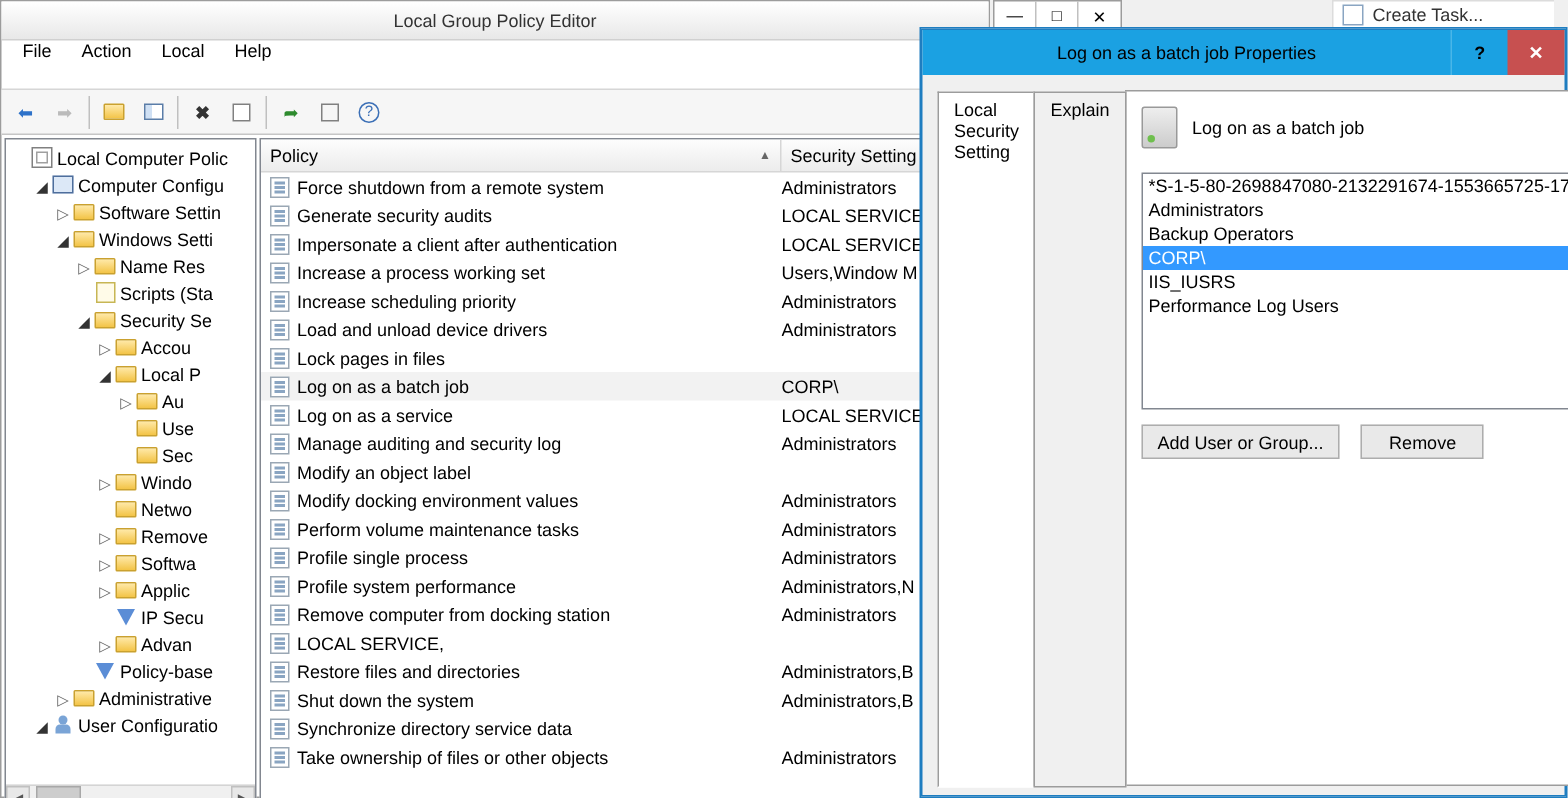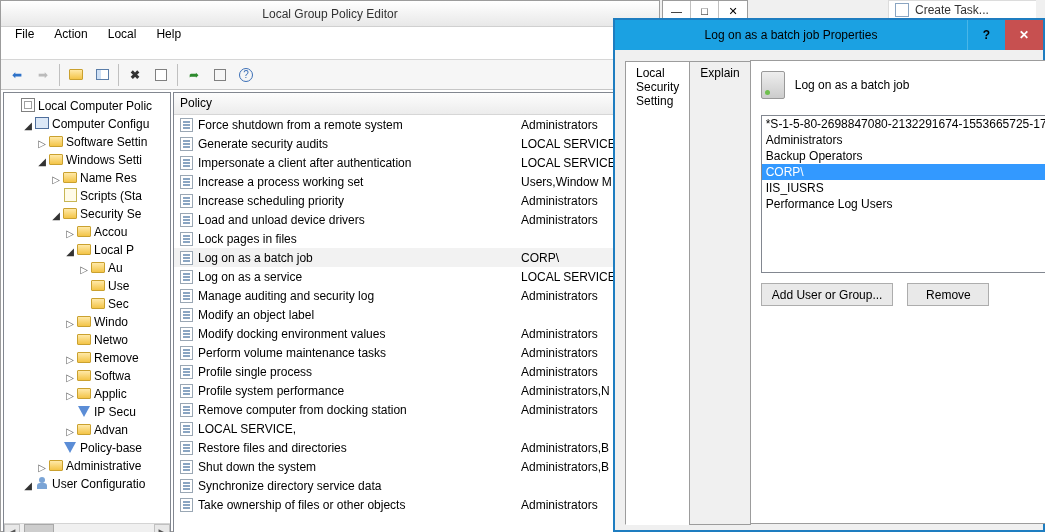--- a/index.html
+++ b/index.html
@@ -24,21 +24,21 @@
 .tree-toggle { width: 12px; text-align: center; color: #666; font-size: 10px; }
 .tree-icon { width: 16px; height: 16px; margin-right: 2px; display: flex; align-items: center; justify-content: center; }
 .tree-label { overflow: hidden; text-overflow: clip; }
 .tree-hscroll { position: absolute; bottom: 0; left: 0; right: 0; height: 16px; background: #f0f0f0; border-top: 1px solid #d4d4d4; display: flex; }
 .scroll-btn { width: 16px; background: #e8e8e8; border: 1px solid #c0c0c0; display:flex; align-items:center; justify-content:center; font-size:9px; color:#555;}
 .scroll-thumb { width: 30px; background: #cdcdcd; border: 1px solid #a8a8a8; margin-left: 4px;}
 
 
 .list-panel { flex: 1; border: 1px solid #828790; margin: 2px 2px 2px 0; background: #fff; overflow: hidden; position: relative; }
 .list-header { display: flex; height: 22px; background: linear-gradient(#fdfdfd,#ececec); border-bottom: 1px solid #d6d6d6; }
-.list-header-cell { padding: 3px 6px; border-right: 1px solid #d6d6d6; display:flex; align-items:flex-start; }
+.list-header-cell { padding: 3px 6px; border-right: 1px solid #d6d6d6; display:flex; align-items:center; }
 .col-policy { flex: 1; }
 .col-sec { width: 135px; }
 .hdr-sort { margin-left: auto; font-size: 8px; color: #666; }
 .list-body { overflow: hidden; }
 .list-row { display: flex; height: 19px; align-items: center; padding-left: 4px; }
 .list-row.selected { background: #f2f2f2; }
 .list-row .policy-icon { width: 16px; height: 16px; margin-right: 4px; display:flex; align-items:center; justify-content:center; }
 .list-row .p-name { flex: 1; overflow:hidden; white-space: nowrap; text-overflow: ellipsis; padding-right: 6px;}
 .list-row .p-sec { width: 135px; overflow:hidden; white-space:nowrap; }
 
@@ -301,20 +301,23 @@
         <div class="scroll-btn">▶</div>
       </div>
     </div>
 
     <div class="list-panel">
       <div class="list-header">
         <div class="list-header-cell col-policy">
           <span>Policy</span>
           <span class="hdr-sort">▲</span>
         </div>
+        <div class="list-header-cell col-sec">
+          <span>Security Setting</span>
+        </div>
       </div>
       <div class="list-body" id="list-body">
           <div class="list-row">
             <span class="policy-icon">
               <span class="ic-policy"></span>
             </span>
             <span class="p-name">Force shutdown from a remote system</span>
             <span class="p-sec">Administrators</span>
           </div>
           <div class="list-row">

